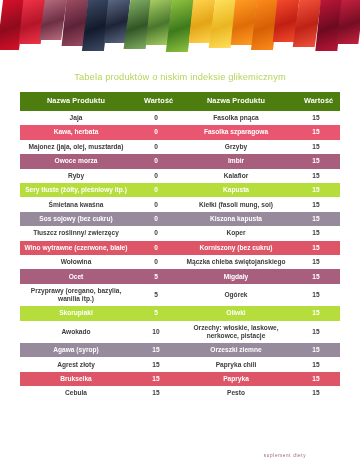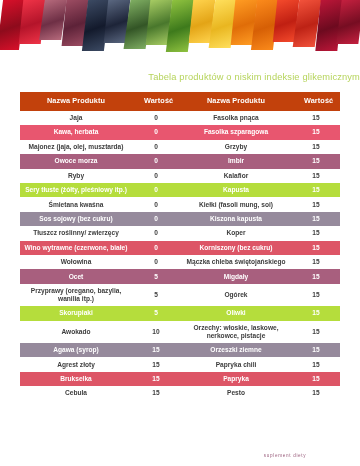--- a/index.html
+++ b/index.html
@@ -26,21 +26,21 @@
   .strip {
     position: absolute;
     top: 0;
     width: 34px;
     background-size: cover;
     background-position: center;
   }
 
   
   #title {
-    text-align: right;
+    text-align: center;
     color: #b6d45c;
     font-size: 9.3px;
     letter-spacing: 0.15px;
     margin-top: 14px;
     margin-bottom: 10px;
     font-weight: 400;
   }
 
   
   #table-wrap {
@@ -52,21 +52,21 @@
     table-layout: fixed;
   }
   th, td {
     text-align: center;
     vertical-align: middle;
     font-size: 6.6px;
     line-height: 1.22;
     padding: 3.2px 2px;
   }
   thead th {
-    background: #c2410c;
+    background: #4d7c0f;
     color: #ffffff;
     font-weight: bold;
     font-size: 7.3px;
     padding: 5px 12px;
     letter-spacing: 0.1px;
   }
   col.name-col  { width: 112px; }
   col.val-col   { width: 48px; }
 
   tbody tr.rw-white { background: #ffffff; color: #3d3d3d; }

